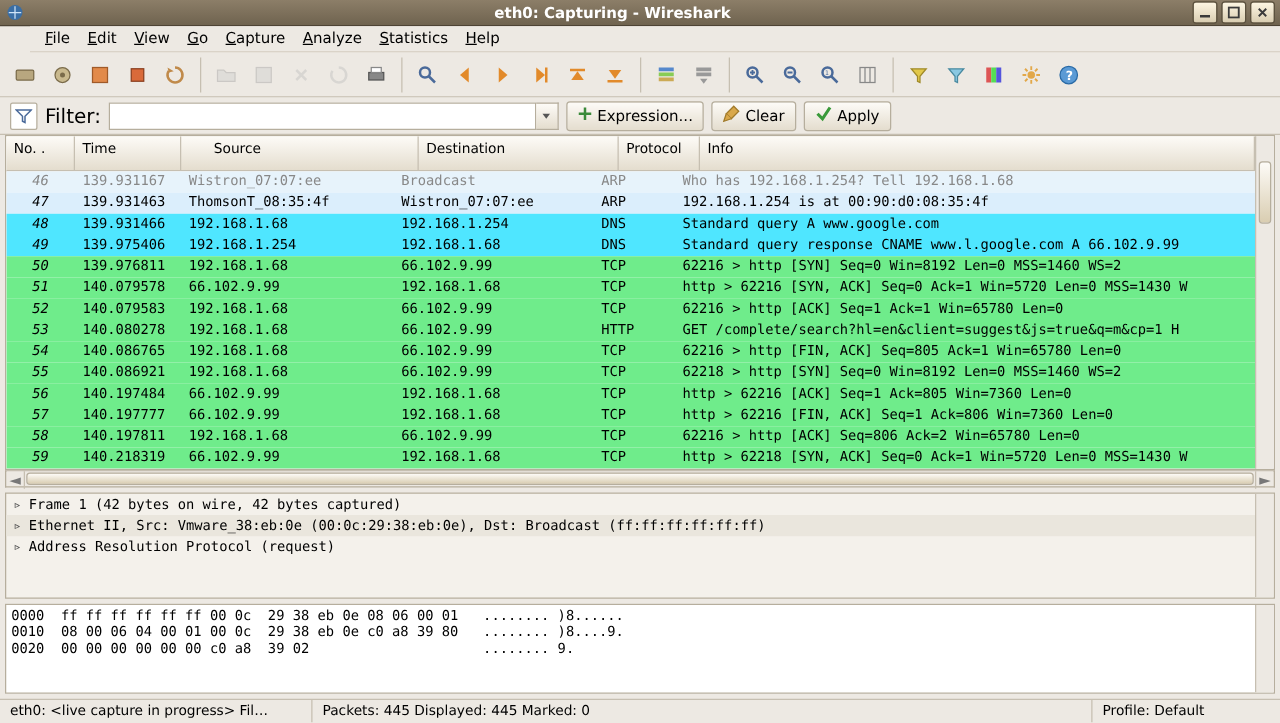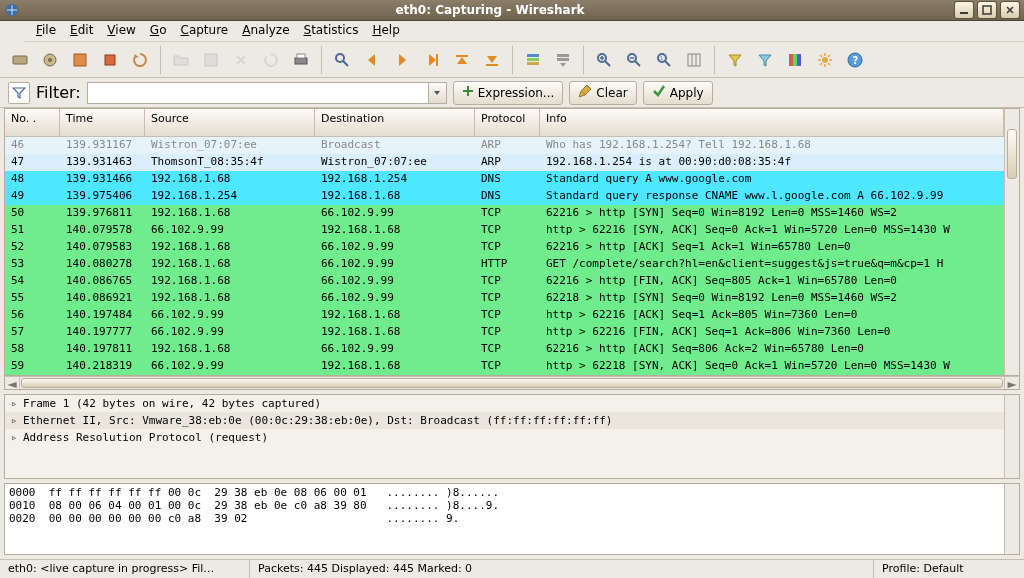--- a/index.html
+++ b/index.html
@@ -32,25 +32,25 @@
   .filterbar .fcombo { flex:0 0 360px; display:flex; }
   .filterbar .fcombo input { flex:1; height:22px; border:1px solid #b6ae9d; background:#fff; padding:0 4px; }
   .filterbar .fcombo .dd { width:18px; height:22px; border:1px solid #b6ae9d; border-left:none; background:linear-gradient(to bottom,#fdfbf7,#e4ddce); display:flex;align-items:center;justify-content:center;}
   .fbtn { height:24px; padding:0 8px; border:1px solid #b6ae9d; background:linear-gradient(to bottom,#fdfbf7,#e4ddce); border-radius:3px; display:flex; align-items:center; gap:4px; }
 
   
   .tablewrap { flex: 0 0 253px; display:flex; border:1px solid #b6ae9d; margin:0 4px; background:#fff; position:relative;}
   .tablewrap .tbl { flex:1; overflow:hidden; display:flex; flex-direction:column;}
   .colheaders { display:flex; height:28px; background:linear-gradient(to bottom,#fdfbf7,#e4ddce); border-bottom:1px solid #c6bfb1;}
   .colheaders .ch { padding:3px 6px; border-right:1px solid #c6bfb1; font-size:11px; }
-  .ch-no{width:55px;} .ch-time{width:85px;} .ch-src{width:170px;} .ch-dst{width:160px;} .ch-proto{width:65px;} .ch-info{flex:1;}
+  .ch-no{width:55px;} .ch-time{width:85px;} .ch-src{width:170px;margin-left:20px;} .ch-dst{width:160px;} .ch-proto{width:65px;} .ch-info{flex:1;}
   .rows { flex:1; overflow:hidden; font-family:"DejaVu Sans Mono","Liberation Mono",monospace; font-size:11px;}
   .row { display:flex; height:17px; white-space:nowrap; }
   .row div { padding:1px 6px; overflow:hidden; }
-  .c-no{width:55px; text-align:left;} .c-time{width:85px;} .c-src{width:170px;} .c-dst{width:160px;} .c-proto{width:65px;} .c-info{flex:1;}
+  .c-no{width:55px; text-align:center;font-style:italic;} .c-time{width:85px;} .c-src{width:170px;} .c-dst{width:160px;} .c-proto{width:65px;} .c-info{flex:1;}
   .row.bg-cut   { background:#e7f3fb; color:#888;}
   .row.bg-lblue { background:#dbeefc; }
   .row.bg-cyan  { background:#4fe6ff; }
   .row.bg-green { background:#6fec8b; }
   .vscroll { width:15px; background:#ede9e3; border-left:1px solid #c6bfb1; position:relative;}
   .vscroll .thumb{position:absolute; left:2px; right:2px; top:20px; height:50px; background:linear-gradient(to bottom,#fdfbf7,#d9cdb1); border:1px solid #b6ae9d; border-radius:3px;}
   .hscrollbar { height:15px; background:#ede9e3; border-top:1px solid #c6bfb1; margin:0 4px; border-left:1px solid #b6ae9d; border-right:1px solid #b6ae9d; border-bottom:1px solid #b6ae9d; position:relative;}
   .hscrollbar .lar,.hscrollbar .rar{position:absolute; top:0; width:15px; height:14px; display:flex;align-items:center;justify-content:center; color:#777;}
   .hscrollbar .lar{left:0; border-right:1px solid #c6bfb1;} .hscrollbar .rar{right:0; border-left:1px solid #c6bfb1;}
   .hscrollbar .hthumb{position:absolute; left:16px; right:16px; top:1px; bottom:1px; background:linear-gradient(to bottom,#fdfbf7,#d9cdb1); border:1px solid #b6ae9d; border-radius:3px;}

